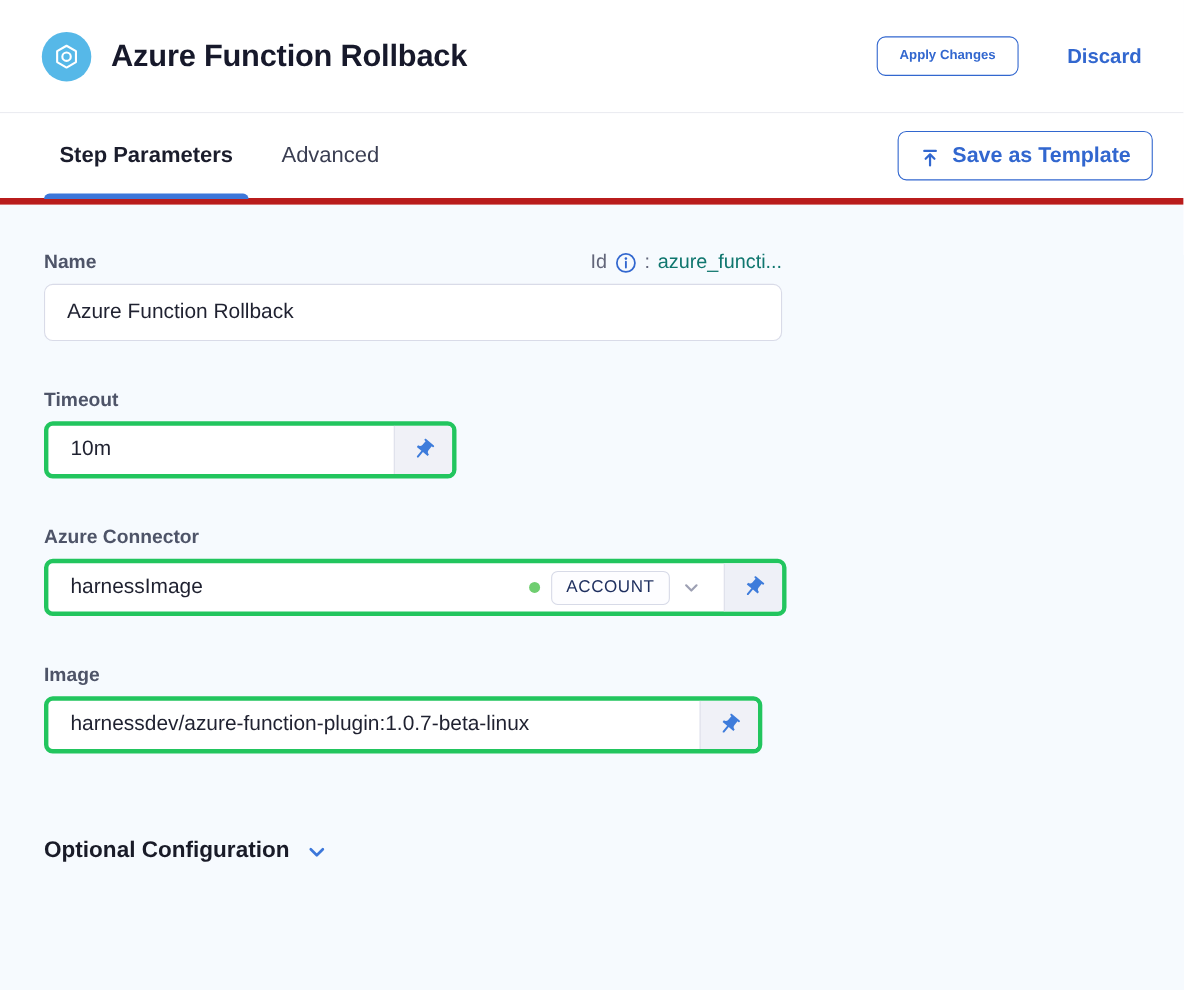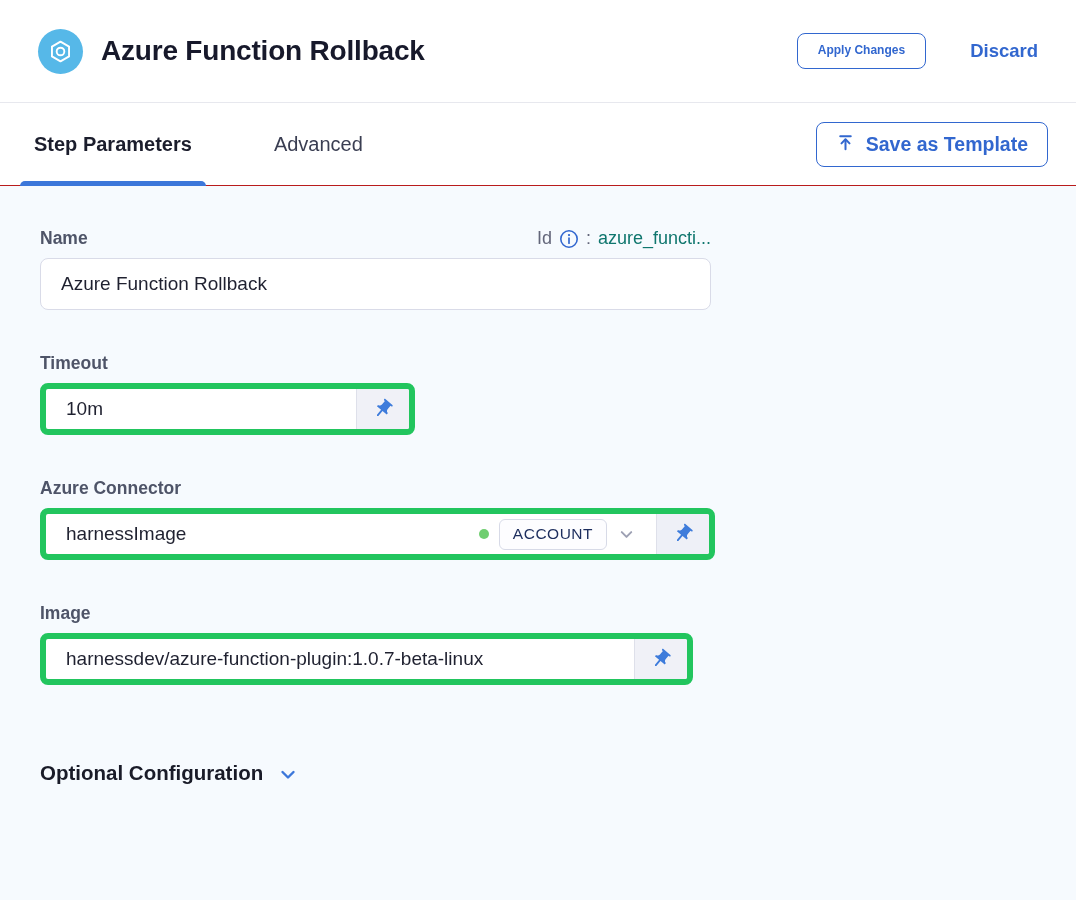--- a/index.html
+++ b/index.html
@@ -36,43 +36,42 @@
   .btn-text {
     background: none; border: none; color: #3267cf;
     font-size: 18.5px; font-weight: 600; cursor: pointer; font-family: inherit;
     margin-left: 44px; margin-right: 4px; white-space: nowrap;
   }
 
   
   .tabbar {
     height: 83px; flex: 0 0 83px; background: #ffffff;
     display: flex; align-items: center;
-    padding-left: 20px; padding-right: 28px;
-    border-bottom: 1px solid #b91c1c;
+    padding-left: 40px; padding-right: 28px;
+    border-bottom: 6px solid #b91c1c;
     position: relative;
-    gap: 38px;
   }
   .tab {
     position: relative; height: 100%;
     display: flex; align-items: center;
     padding: 0 14px; cursor: pointer;
     font-size: 20px;
   }
   .tab.active { font-weight: 700; color: #1b1d2c; }
   .tab.active::after {
     content: ""; position: absolute; left: 0; right: 0; bottom: -1px;
     height: 5px; background: #3c77da; border-radius: 6px 6px 0 0;
   }
   .tab.inactive { color: #3a3e52; font-weight: 500; margin-left: 16px; align-items: center; }
   .tab-spacer { flex: 1; }
   .btn-save-template {
     background: #ffffff; border: 1.5px solid #3267cf; border-radius: 8px;
     color: #3267cf; font-size: 19.5px; font-weight: 600;
     padding: 10px 19px; cursor: pointer; font-family: inherit;
-    display: flex; align-items: flex-start; gap: 11px; white-space: nowrap;
+    display: flex; align-items: flex-end; gap: 11px; white-space: nowrap;
   }
 
   
   .content {
     flex: 1; background: #f6fafe;
     padding: 42px 40px 0 40px;
   }
   .field-label {
     font-size: 17.5px; font-weight: 600; color: #4e5468;
     margin-bottom: 9px;
@@ -89,21 +88,21 @@
 
   .text-input {
     width: 671px; height: 52px; background: #ffffff;
     border: 1px solid #d9dbe8; border-radius: 8px;
     padding: 0 20px; font-size: 19px; color: #1f2130;
     font-family: inherit; outline: none;
   }
 
   .input-group {
     display: flex; align-items: stretch; height: 52px;
-    border: 6px solid #22c55e; border-radius: 8px;
+    border: 4px solid #22c55e; border-radius: 8px;
     background: #ffffff; overflow: hidden;
   }
   .input-group .grow-input {
     flex: 1; min-width: 0; border: none; outline: none;
     padding: 0 20px; font-size: 19px; color: #1f2130;
     font-family: inherit; background: transparent;
     white-space: nowrap; overflow: hidden; text-overflow: clip;
     display: flex; align-items: center;
   }
   .pin-addon {

